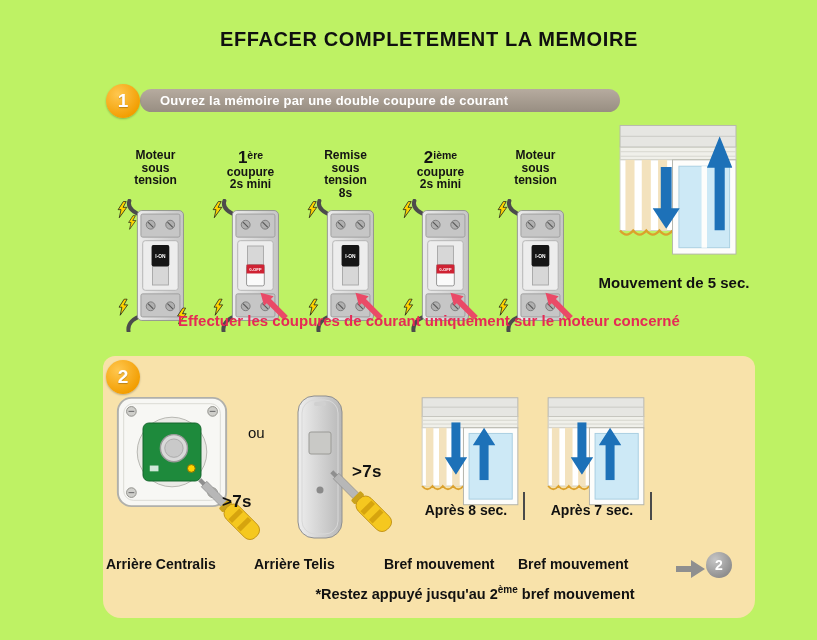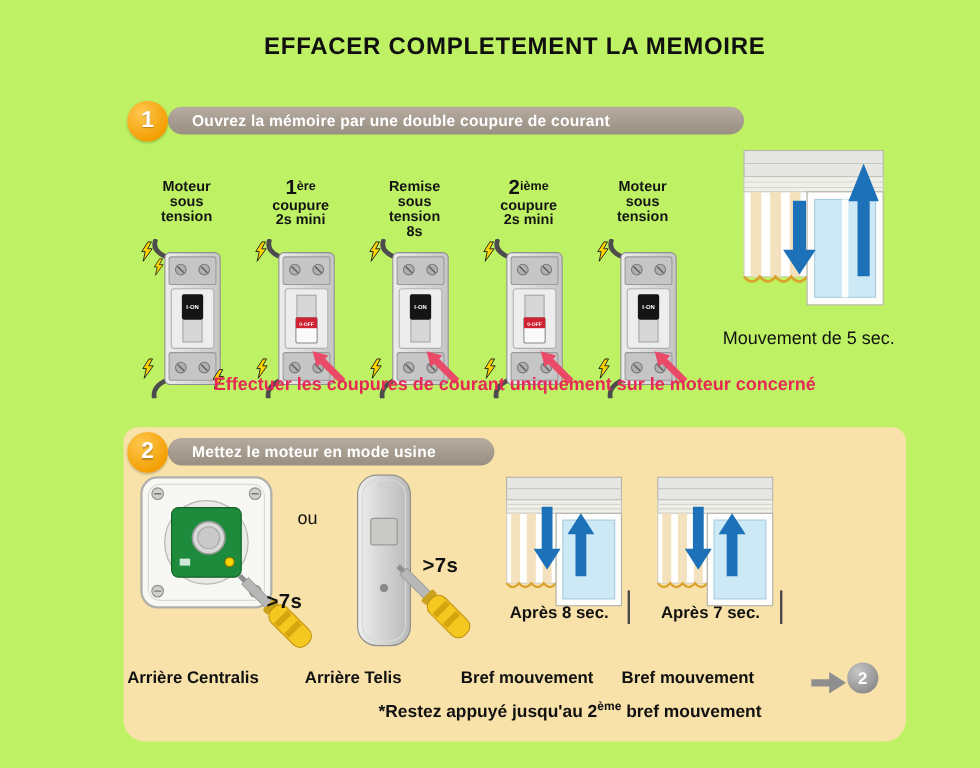--- a/index.html
+++ b/index.html
@@ -22,21 +22,21 @@
 
   .brk-row{left:108px;top:116px;width:475px;display:flex;margin-top:33px;}
   .brk-col{width:95px;display:flex;flex-direction:column;align-items:center;}
   .brk-label{height:50px;text-align:center;font-size:12px;font-weight:bold;line-height:12.5px;color:#141414;}
   .brk-label .big{font-size:17px;}
   .brk-label .sup{font-size:10.5px;vertical-align:4px;}
   .brk-label .first-line{display:block;}
   .brk-label .rest{display:block;white-space:pre-line;}
   .brk-svg{width:82px;height:133px;}
 
-  .movement-caption{left:588px;top:274px;width:172px;text-align:center;font-size:15px;font-weight:normal;}
+  .movement-caption{left:588px;top:274px;width:172px;text-align:center;font-size:15px;font-weight:bold;}
   .warning{left:103px;top:312px;width:652px;text-align:center;font-size:15px;font-weight:bold;color:#E62A55;}
 
   .step2-bg{left:103px;top:356px;width:652px;height:262px;background:#F8E2AA;
             border-radius:12px 12px 18px 18px;z-index:0;}
 
   .or-label{left:248px;top:424px;font-size:15px;font-weight:normal;}
   .hold-label{font-size:17px;font-weight:bold;letter-spacing:.3px;}
   .win-caption{width:112px;text-align:center;font-size:14px;font-weight:bold;}
   .caption-divider{width:2px;height:28px;background:#4a4a4a;}
   .bottom-label{font-size:14px;font-weight:bold;text-align:left;}
@@ -249,23 +249,20 @@
   </svg>
   <div class="abs movement-caption">Mouvement de 5 sec.</div>
 
   <div class="abs warning">Effectuer les coupures de courant uniquement sur le moteur concerné</div>
 
   <div class="abs step2-bg"></div>
 
   <div class="abs badge" style="left:106px;top:360px;">
     <span>2</span>
   </div>
-  <div class="abs banner" style="left:140px;top:365px;width:272px;">
-    <span>Mettez le moteur en mode usine</span>
-  </div>
 
   <svg class="abs" style="left:114px;top:394px;" width="116" height="116" viewBox="0 0 120 120">
     <rect x="4" y="4" width="112" height="112" rx="14" fill="#f7f7f4" stroke="#b0b0ab" stroke-width="2"></rect>
     <rect x="10" y="10" width="100" height="100" rx="10" fill="none" stroke="#dadad5"></rect>
     <circle cx="18" cy="18" r="5" fill="#cfcfcb" stroke="#8f8f8a"></circle>
       <line x1="15" y1="18" x2="21" y2="18" stroke="#777" stroke-width="1.2"></line>
     <circle cx="102" cy="18" r="5" fill="#cfcfcb" stroke="#8f8f8a"></circle>
       <line x1="99" y1="18" x2="105" y2="18" stroke="#777" stroke-width="1.2"></line>
     <circle cx="18" cy="102" r="5" fill="#cfcfcb" stroke="#8f8f8a"></circle>
       <line x1="15" y1="102" x2="21" y2="102" stroke="#777" stroke-width="1.2"></line>

